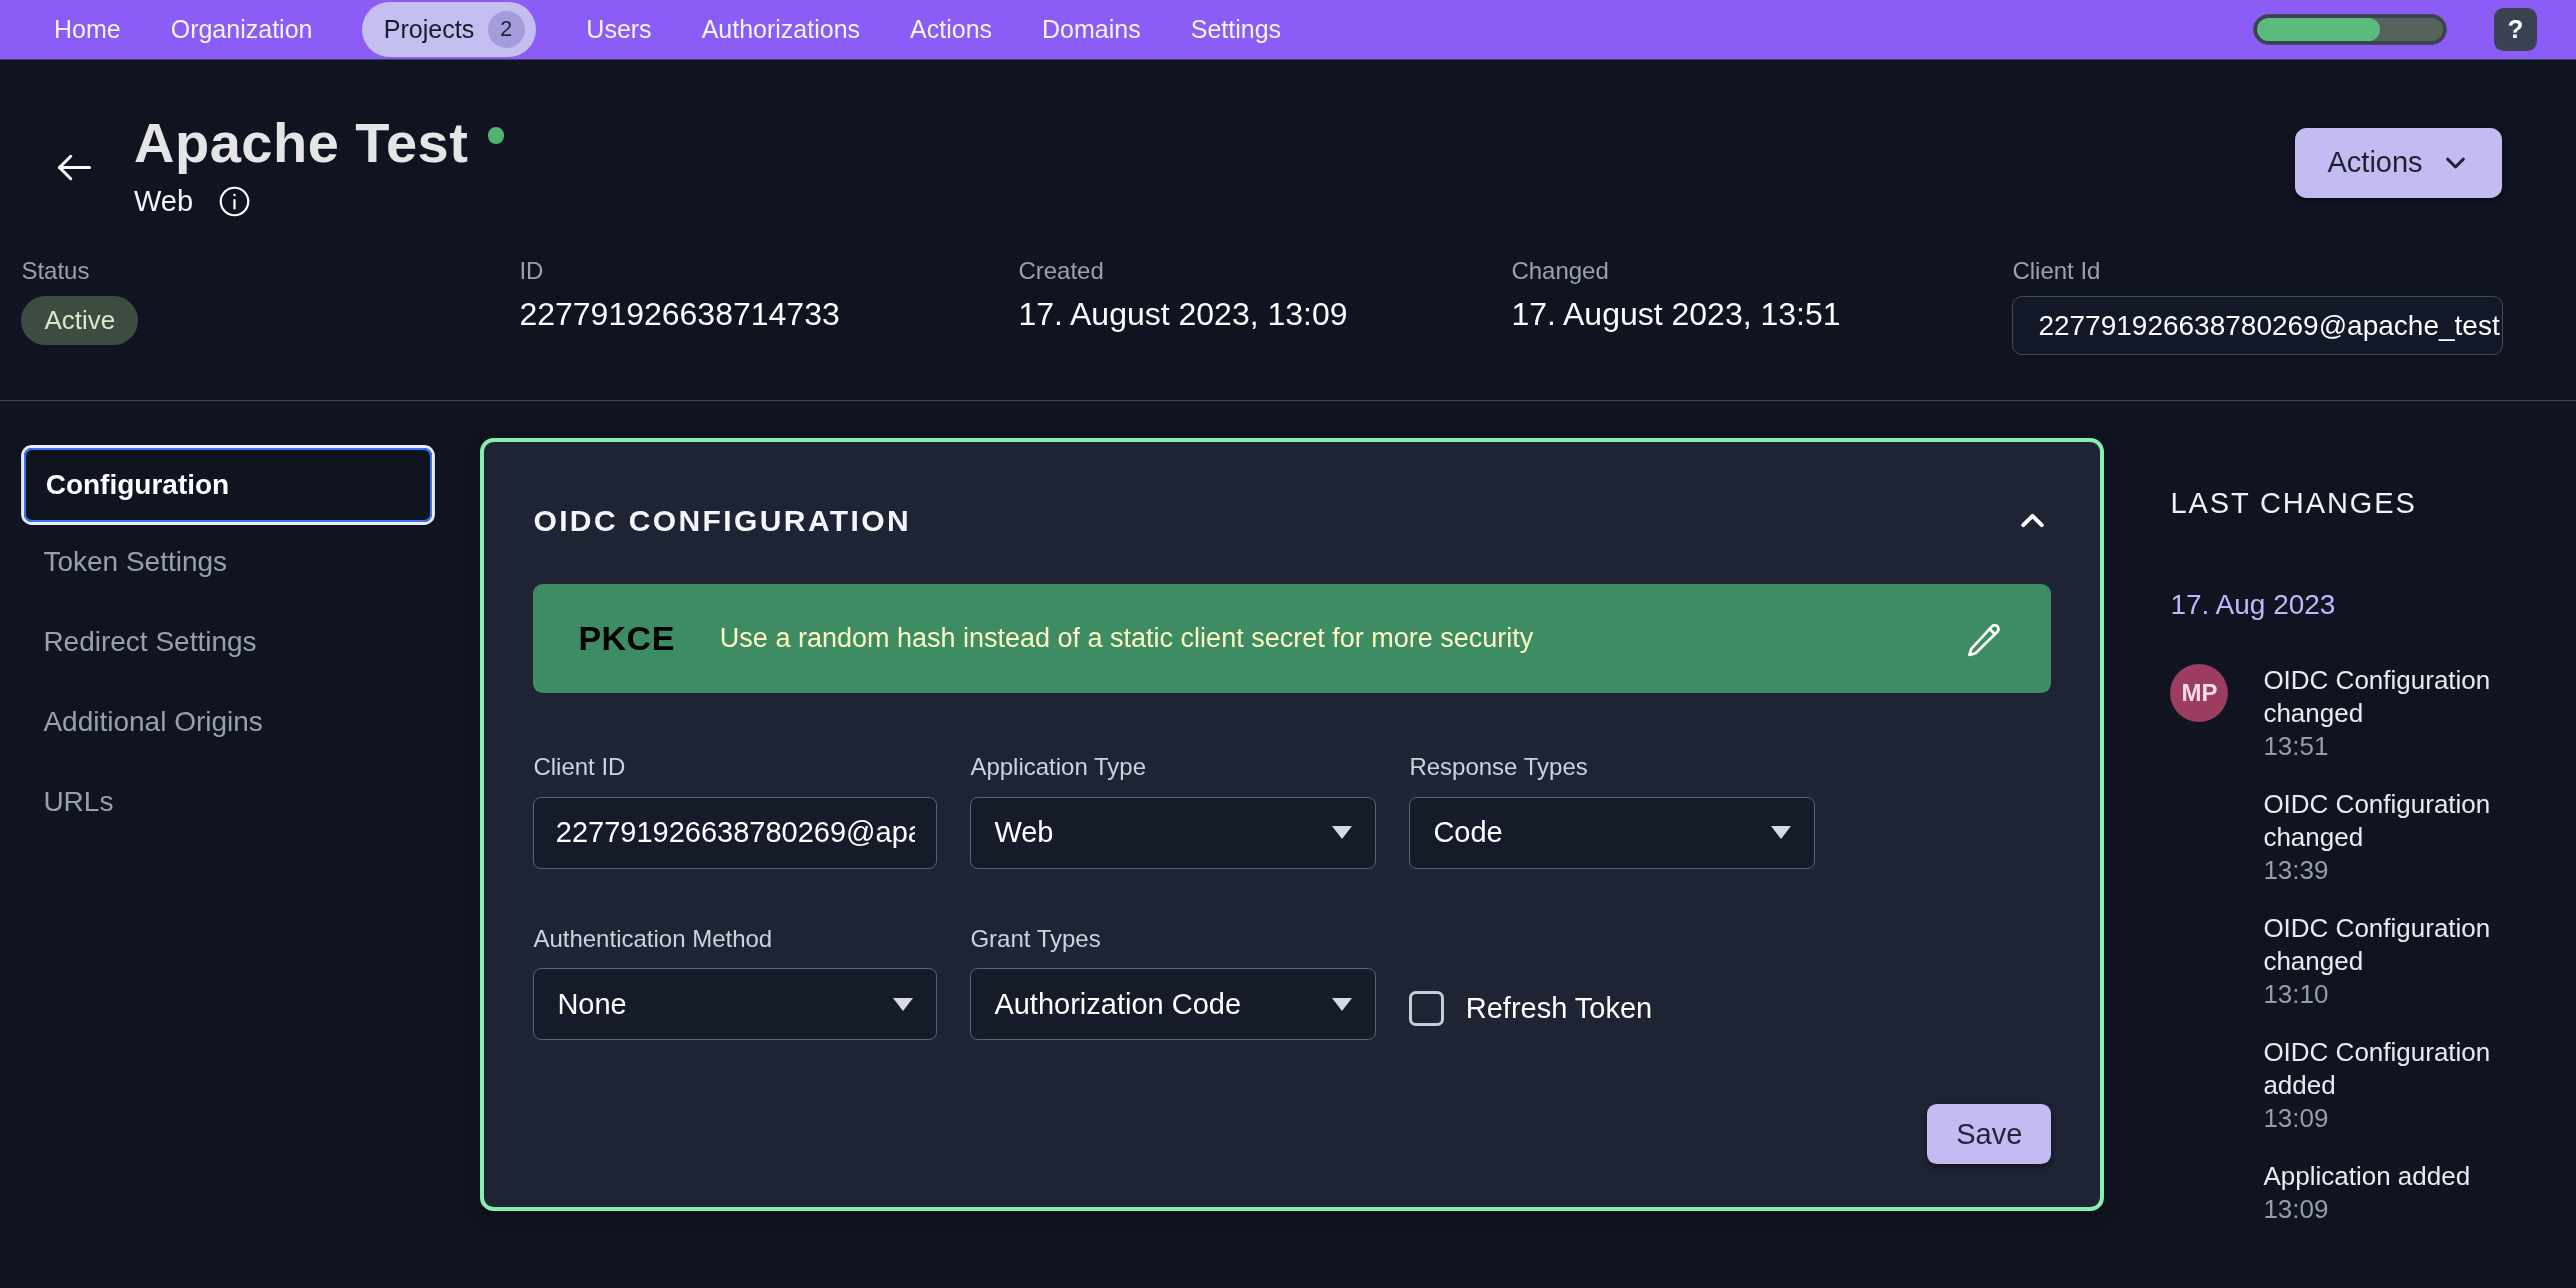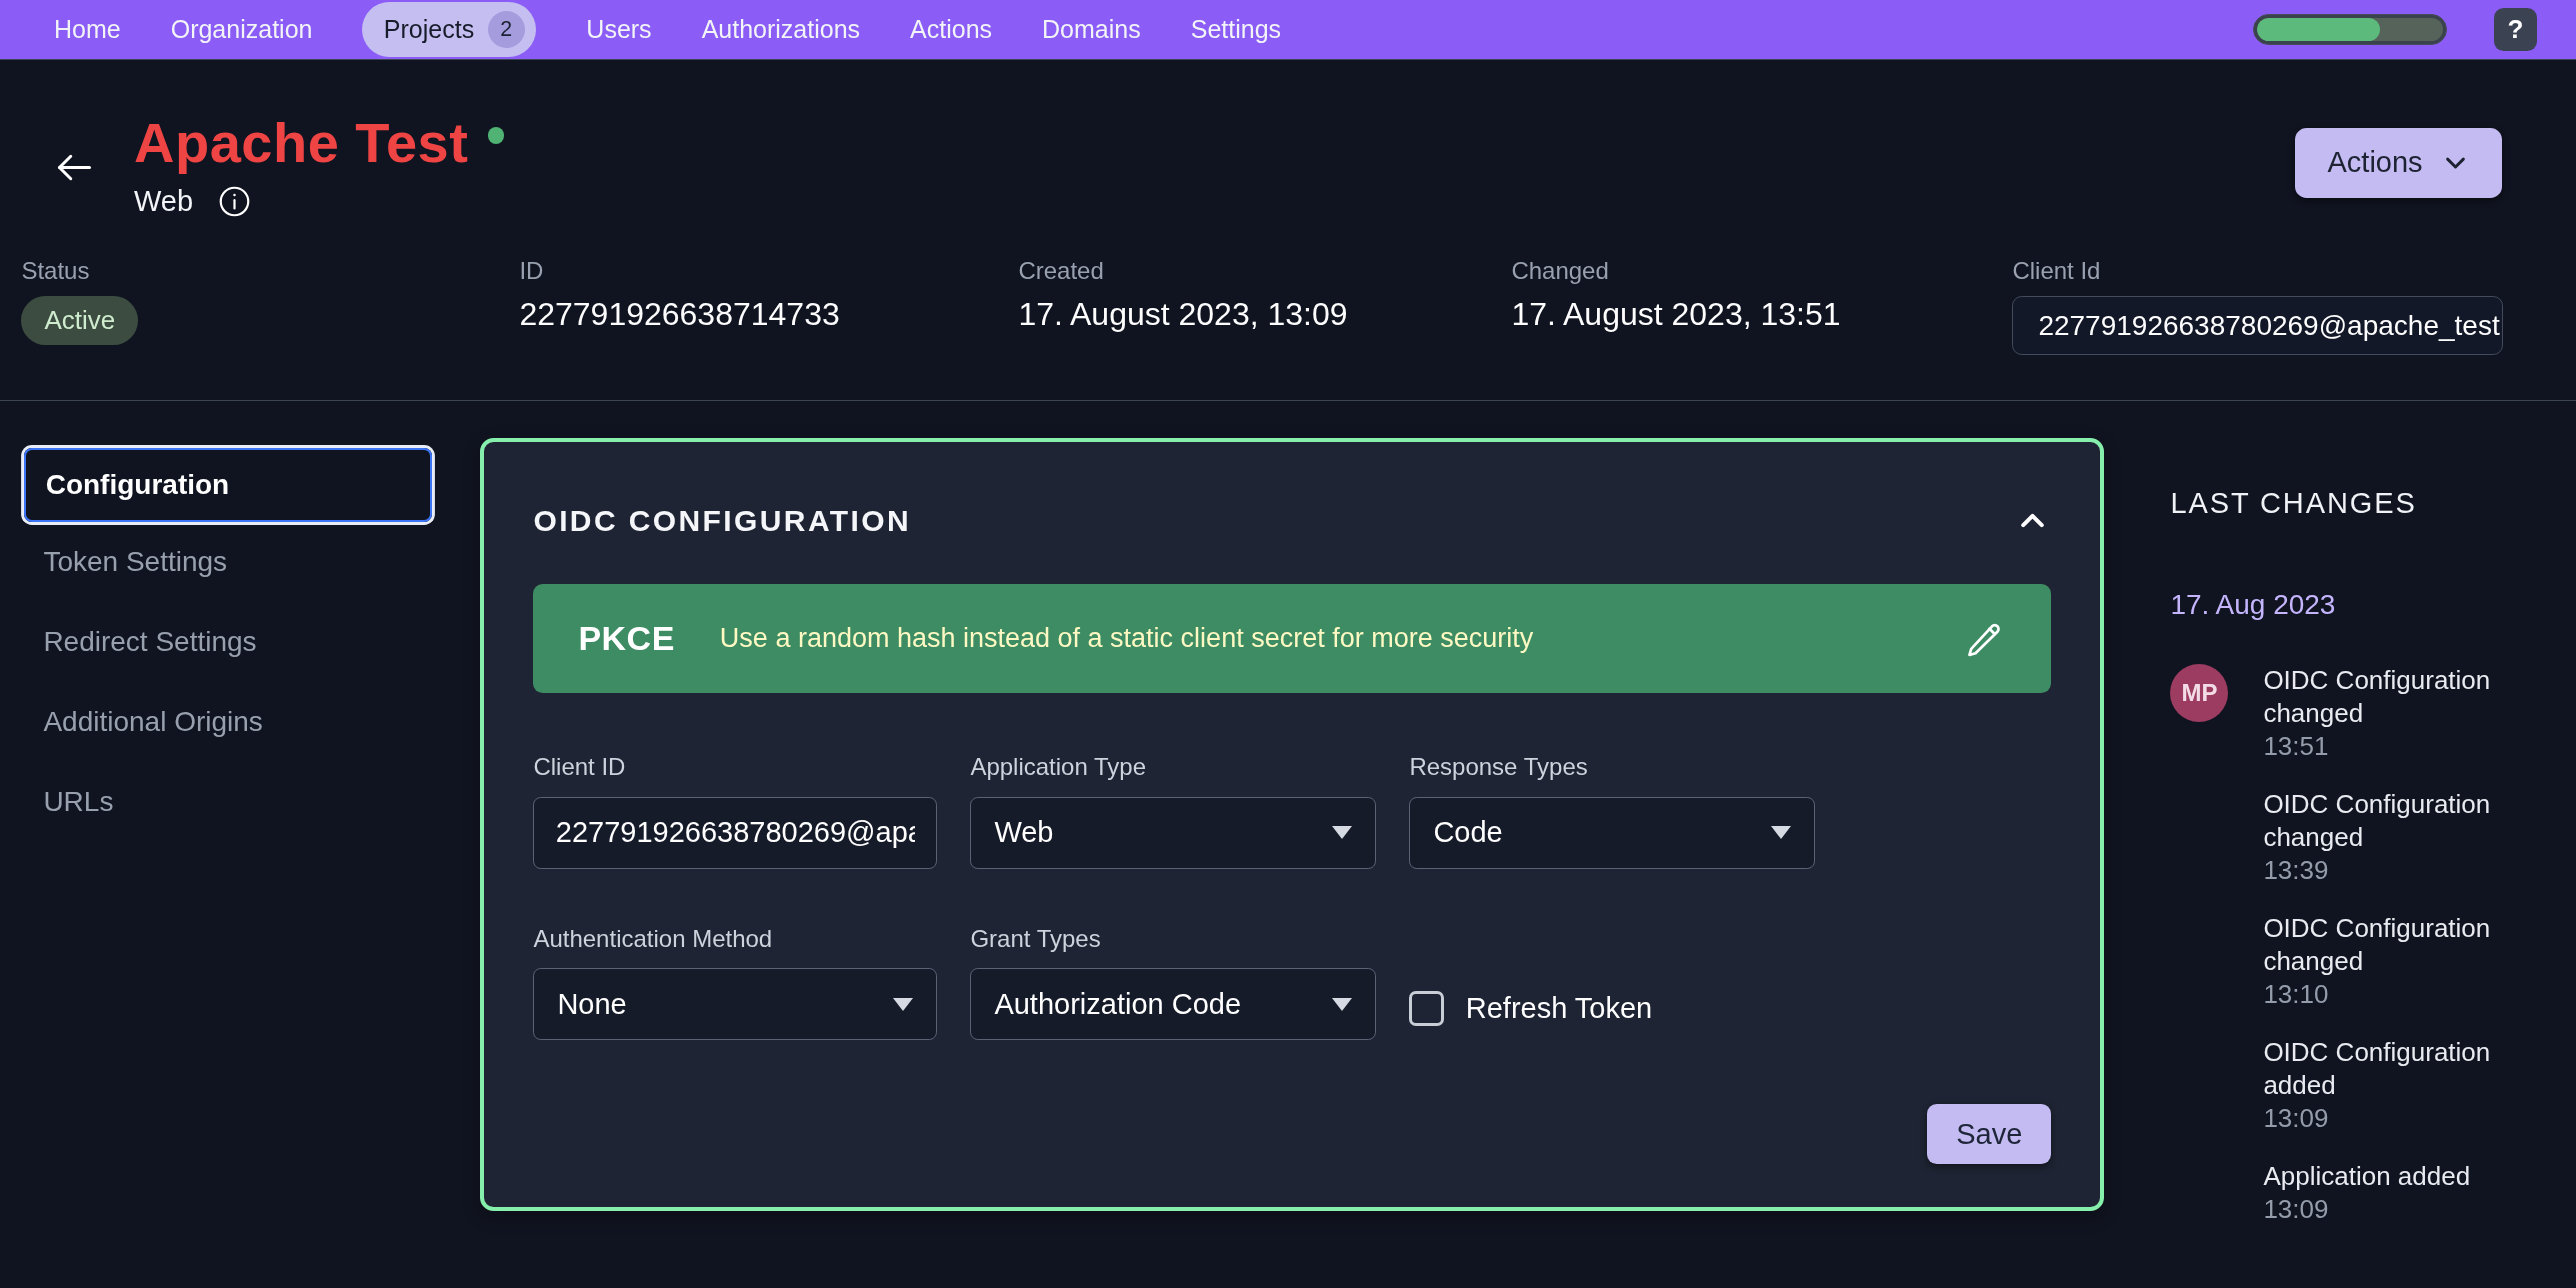--- a/index.html
+++ b/index.html
@@ -18,21 +18,21 @@
   .quota-track { position:relative; width:100%; height:100%; border-radius:11.6px; background:#55635a; overflow:hidden; }
   .quota-fill { position:absolute; left:0; top:0; bottom:0; background:#5bba7c; border-radius:11.6px; }
   .help-btn { width:43px; height:43px; border-radius:9.7px; background:#3b4252; color:#fff; font-size:26px; font-weight:bold; display:flex; align-items:center; justify-content:center; cursor:pointer; }
 
   
   .app-header { display:flex; align-items:flex-start; padding:50px 74px 0 52px; }
   .back-arrow { width:45px; height:45px; margin-top:35px; margin-right:37px; cursor:pointer; flex:none; }
   .back-arrow svg { width:100%; height:100%; }
   .title-block { display:flex; flex-direction:column; }
   .title-row { display:flex; align-items:center; gap:19.4px; }
-  .app-title { font-size:56px; font-weight:600; color:#ef4444; letter-spacing:0.5px; }
+  .app-title { font-size:56px; font-weight:600; color:#e5e5e5; letter-spacing:0.5px; }
   .state-dot { width:16.5px; height:16.5px; border-radius:50%; background:#50b374; margin-top:-13.6px; }
   .subtitle-row { display:flex; align-items:center; gap:25px; margin-top:9.7px; }
   .app-subtitle { font-size:29px; color:#f2f4f8; }
   .info-icon { width:33px; height:33px; cursor:pointer; }
   .actions-btn { margin-left:auto; margin-top:17.5px; background:#c3bbf2; color:#1d2332; border:none; border-radius:11.6px; height:70px; padding:0 33px; font-size:29px; font-family:inherit; display:flex; align-items:center; gap:19.4px; cursor:pointer; box-shadow:0 2.9px 7.8px rgba(0,0,0,.45); }
 
   
   .meta-row { display:grid; grid-template-columns:498px 499px 493px 501px 1fr; padding:39px 82px 0 21.4px; align-items:start; }
   .meta-label { font-size:24px; color:#99a1b0; margin-bottom:11.6px; }
   .meta-value { font-size:32px; color:#fdfdfe; }
@@ -48,21 +48,21 @@
   .side-item-active { width:408px; height:74px; display:flex; align-items:center; padding-left:19.4px; border:2.9px solid #3b74f5; box-shadow:0 0 0 2.9px #e9edf5; border-radius:7.8px; font-size:28px; font-weight:bold; color:#fff; cursor:pointer; margin-left:2.9px; }
   .side-item { height:80px; display:flex; align-items:center; padding-left:22px; font-size:28px; color:#98a0ae; cursor:pointer; }
   .side-item:first-of-type { margin-top:29px; }
 
   
   .card { width:1624px; flex:none; margin-left:39px; background:#1e2433; border:4px solid #86efac; border-radius:13.6px; padding:60px 49px 43px 49px; box-shadow:0 5.8px 17.5px rgba(0,0,0,.25); }
   .card-header { display:flex; align-items:center; }
   .card-title { font-size:30px; font-weight:600; letter-spacing:2.4px; color:#f5f6f9; }
   .collapse-btn { margin-left:auto; width:37px; height:37px; cursor:pointer; }
   .banner { margin-top:45px; height:109px; border-radius:9.7px; background:#3e8c64; display:flex; align-items:center; padding:0 45px; }
-  .banner-title { font-size:34px; font-weight:bold; color:#ffffff; margin-right:45px; letter-spacing:0.5px; }
+  .banner-title { font-size:34px; font-weight:bold; color:#000000; margin-right:45px; letter-spacing:0.5px; }
   .banner-desc { font-size:27px; color:#fef9c3; }
   .banner-edit { margin-left:auto; width:43px; height:43px; cursor:pointer; }
 
   .form-grid { display:grid; grid-template-columns:404px 406px 406px; column-gap:33px; margin-top:60px; }
   .form-grid.row2 { margin-top:56px; }
   .field-label { font-size:24px; color:#cdd2dd; margin-bottom:15.5px; }
   .text-input { width:100%; height:72px; background:#161b2a; border:1.9px solid #5b6274; border-radius:7.8px; color:#fff; font-size:29px; font-family:inherit; padding:0 21.4px; outline:none; }
   .select { width:100%; height:72px; background:#161b2a; border:1.9px solid #5b6274; border-radius:7.8px; color:#fff; font-size:29px; display:flex; align-items:center; justify-content:space-between; padding:0 23px; cursor:pointer; }
   .select .caret { width:0; height:0; border-left:10.7px solid transparent; border-right:10.7px solid transparent; border-top:13.6px solid #d6dae2; }
   .checkbox-cell { display:flex; align-items:center; padding-top:52px; }

